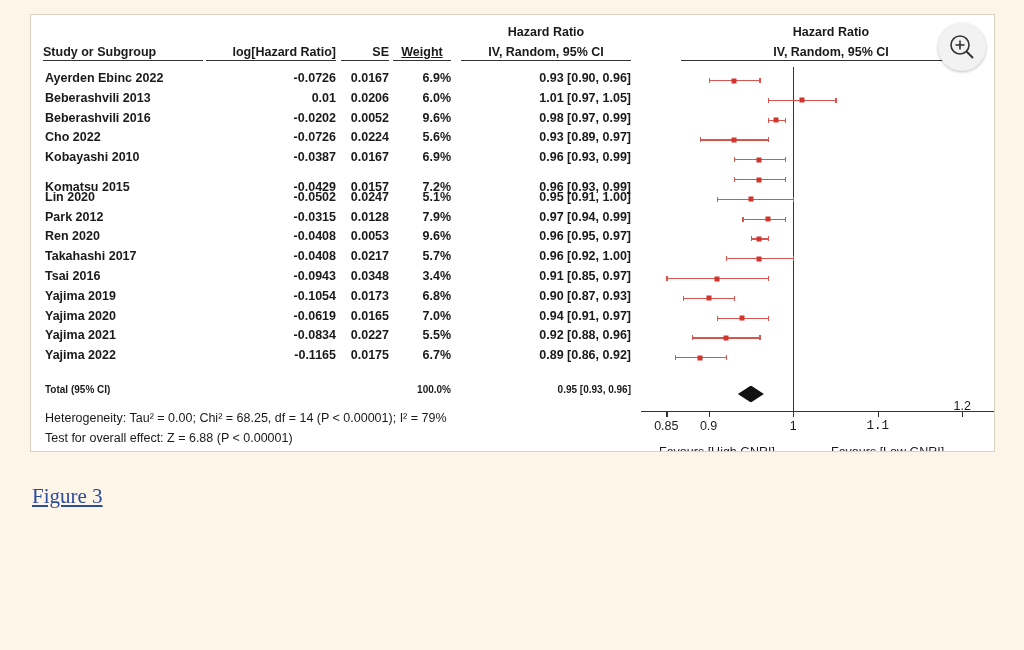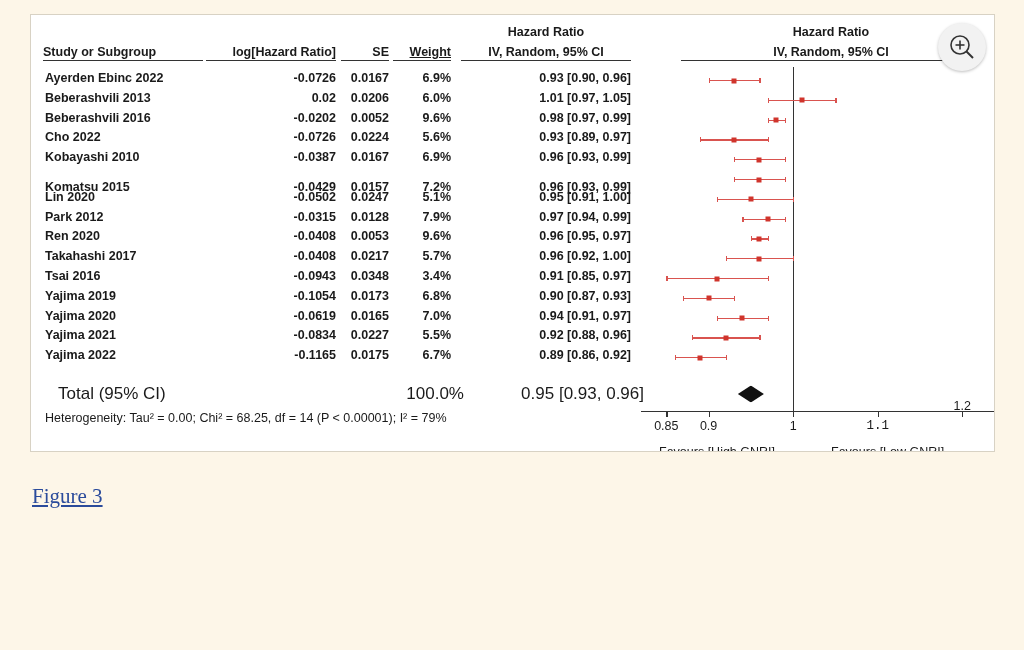--- a/index.html
+++ b/index.html
@@ -51,42 +51,42 @@
     top: 30px;
     font-size: 12.5px;
     font-weight: bold;
     border-bottom: 1.2px solid #333;
     padding-bottom: 1px;
     white-space: nowrap;
   }
   .ch-study  { left: 12px;  width: 160px; text-align: left; }
   .ch-loghr  { left: 175px; width: 130px; text-align: right; }
   .ch-se     { left: 310px; width: 48px;  text-align: right; }
-  .ch-weight { left: 362px; width: 58px;  text-align: right; text-decoration: underline; }
+  .ch-weight { left: 362px; width: 58px;  text-align: center; text-decoration: underline; }
   .ch-ivl    { left: 430px; width: 170px; text-align: center; }
   .ch-ivr    { left: 650px; width: 300px; text-align: center; }
 
   
   .row {
     position: absolute;
     left: 0;
     right: 0;
     height: 20px;
     font-size: 12.5px;
     font-weight: bold;
   }
   .cell { position: absolute; white-space: nowrap; }
   .c-study  { left: 14px;  width: 165px; text-align: left; }
   .c-loghr  { left: 175px; width: 130px; text-align: right; }
   .c-se     { left: 310px; width: 48px;  text-align: right; }
   .c-weight { left: 362px; width: 58px;  text-align: right; }
   .c-ci     { left: 430px; width: 170px; text-align: right; }
 
   
-  .total-row { position: absolute; left: 13px; right: 0; height: 22px; font-size: 17px; font-weight: normal; }
+  .total-row { position: absolute; left: 0; right: 0; height: 22px; font-size: 10px; font-weight: bold; }
   .t-label  { position: absolute; left: 14px; }
   .t-weight { position: absolute; left: 362px; width: 58px; text-align: right; }
   .t-ci     { position: absolute; left: 430px; width: 170px; text-align: right; }
 
   .stat-line {
     position: absolute;
     left: 14px;
     font-size: 12.5px;
     white-space: nowrap;
     text-align: right;
@@ -216,21 +216,21 @@
       <div id="rows">
           <div class="row" style="top: 56px;">
             <span class="cell c-study">Ayerden Ebinc 2022</span>
             <span class="cell c-loghr">-0.0726</span>
             <span class="cell c-se">0.0167</span>
             <span class="cell c-weight">6.9%</span>
             <span class="cell c-ci">0.93 [0.90, 0.96]</span>
           </div>
           <div class="row" style="top: 75.8px;">
             <span class="cell c-study">Beberashvili 2013</span>
-            <span class="cell c-loghr">0.02</span>
+            <span class="cell c-loghr">0.01</span>
             <span class="cell c-se">0.0206</span>
             <span class="cell c-weight">6.0%</span>
             <span class="cell c-ci">1.01 [0.97, 1.05]</span>
           </div>
           <div class="row" style="top: 95.6px;">
             <span class="cell c-study">Beberashvili 2016</span>
             <span class="cell c-loghr">-0.0202</span>
             <span class="cell c-se">0.0052</span>
             <span class="cell c-weight">9.6%</span>
             <span class="cell c-ci">0.98 [0.97, 0.99]</span>
@@ -323,20 +323,21 @@
 
       <div id="total-row-holder">
           <div class="total-row" style="top: 369px;">
             <span class="t-label">Total (95% CI)</span>
             <span class="t-weight">100.0%</span>
             <span class="t-ci">0.95 [0.93, 0.96]</span>
           </div>
         </div>
 
       <div class="stat-line" id="het-line" style="top:396px">Heterogeneity: Tau² = 0.00; Chi² = 68.25, df = 14 (P &lt; 0.00001); I² = 79%</div>
+      <div class="stat-line" id="eff-line" style="top:416px">Test for overall effect: Z = 6.88 (P &lt; 0.00001)</div>
 
       <div id="graph">
         <div class="axis-line"></div>
         <div class="null-line" id="nullline" style="left: 152.143px;"></div>
         <div id="marks">
             <div class="ci-line" style="left: 67.619px; width: 50.7143px; top: 13px;"></div>
             <div class="ci-cap" style="left: 67.619px; top: 11px;"></div>
             <div class="ci-cap" style="left: 118.333px; top: 11px;"></div>
             <div class="point" style="left: 92.9762px; top: 13.5px;"></div>
             <div class="ci-line" style="left: 126.786px; width: 67.619px; top: 32.8px;"></div>

